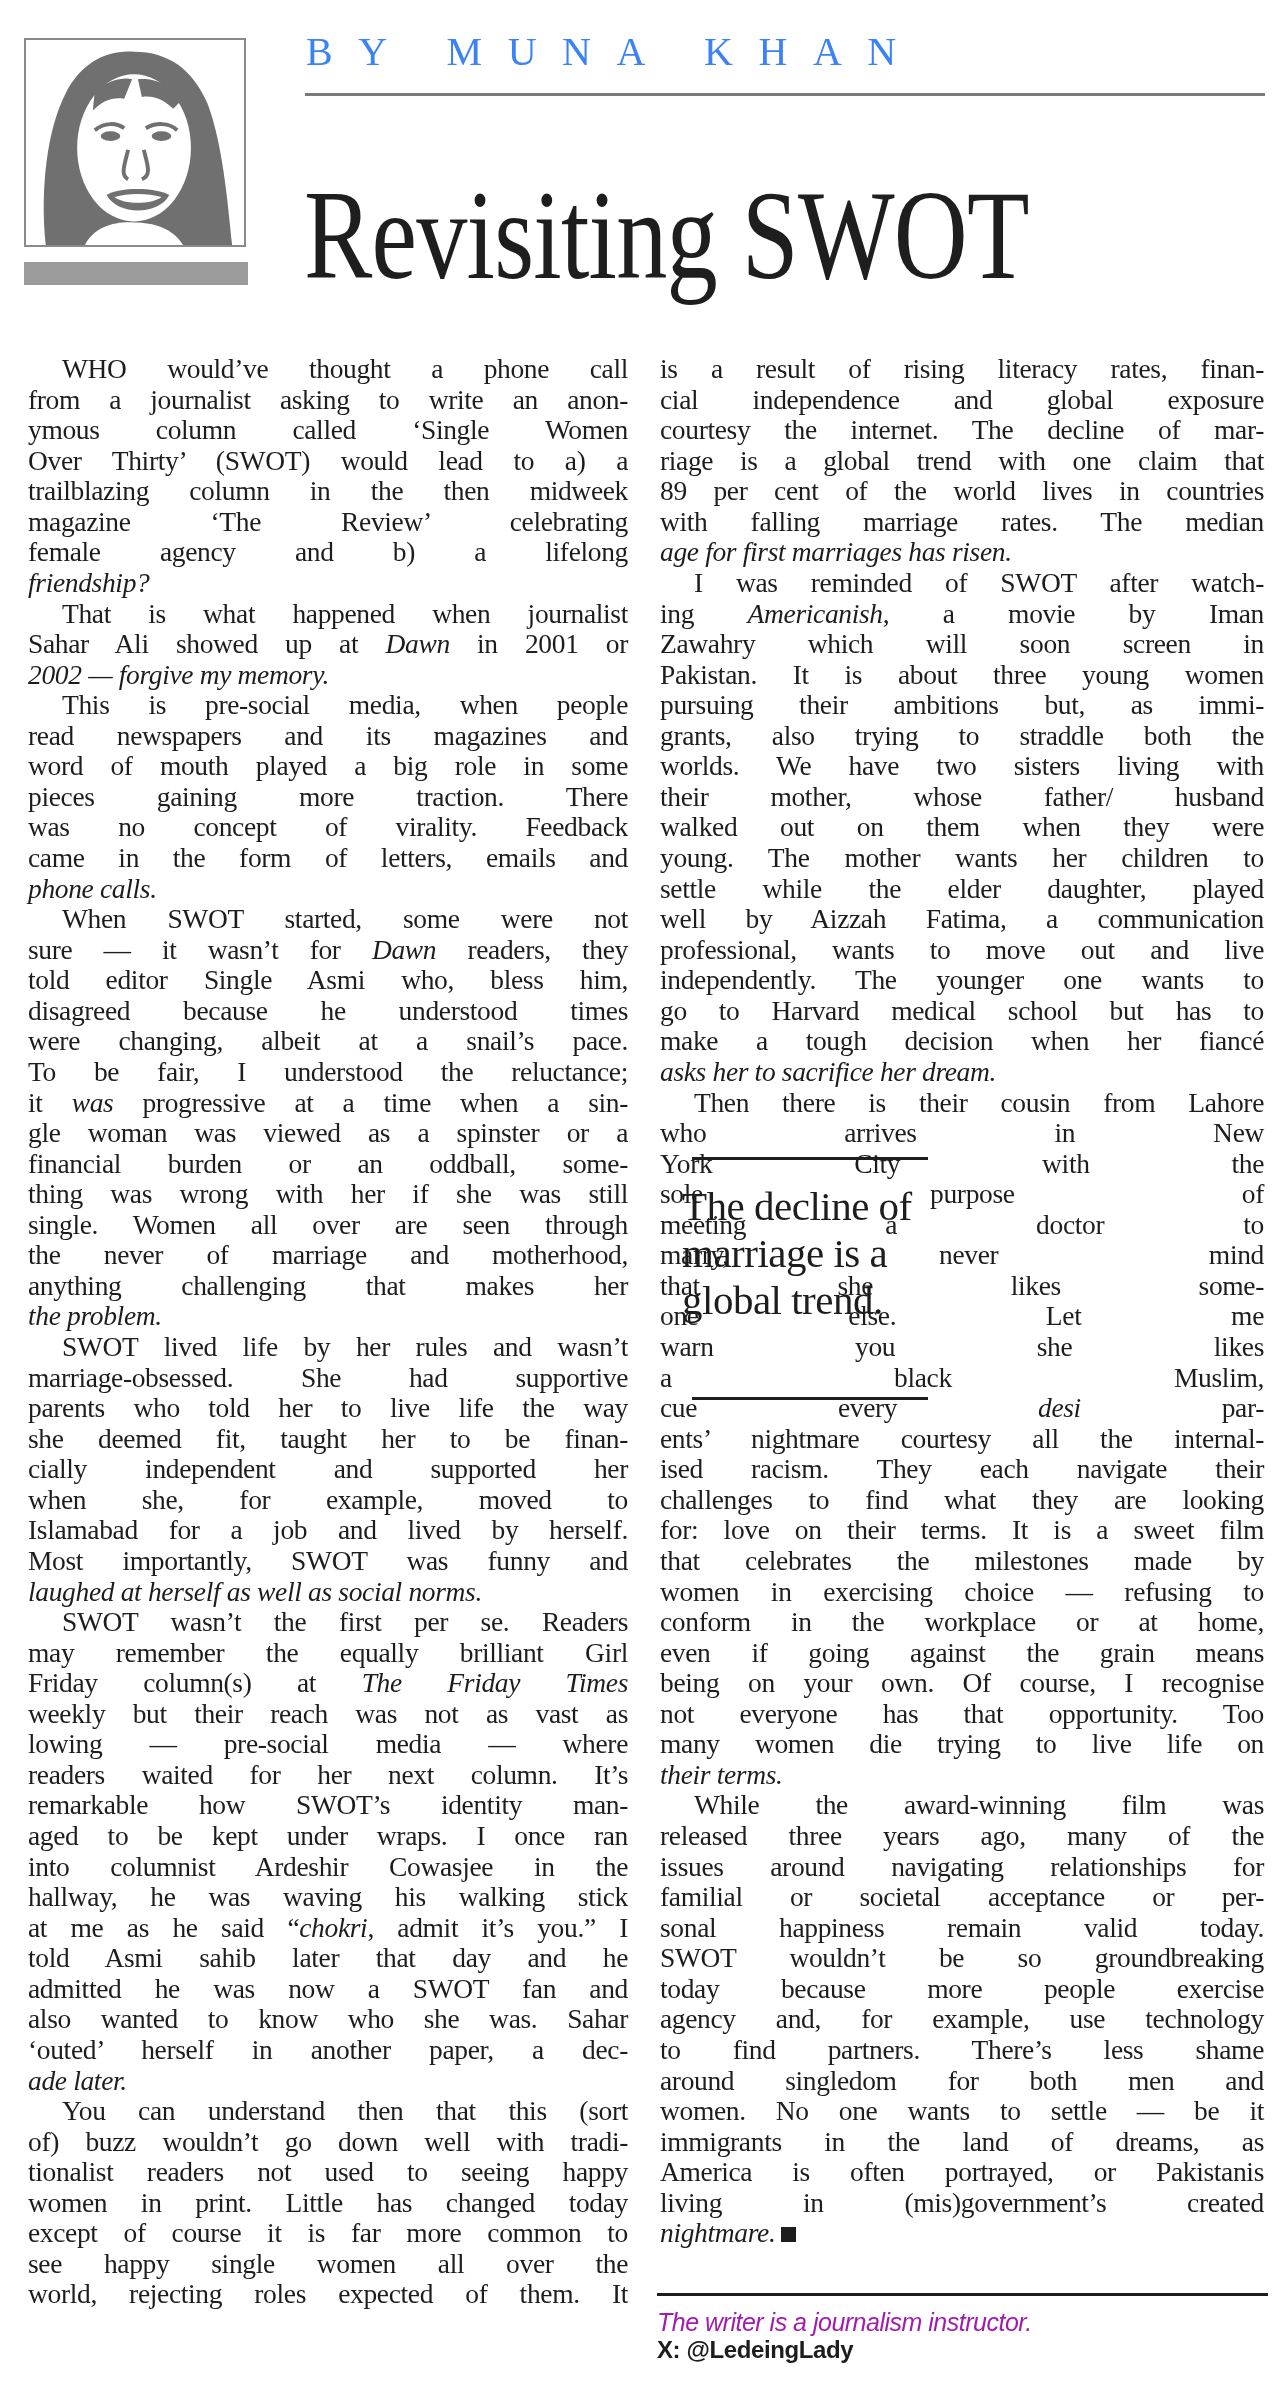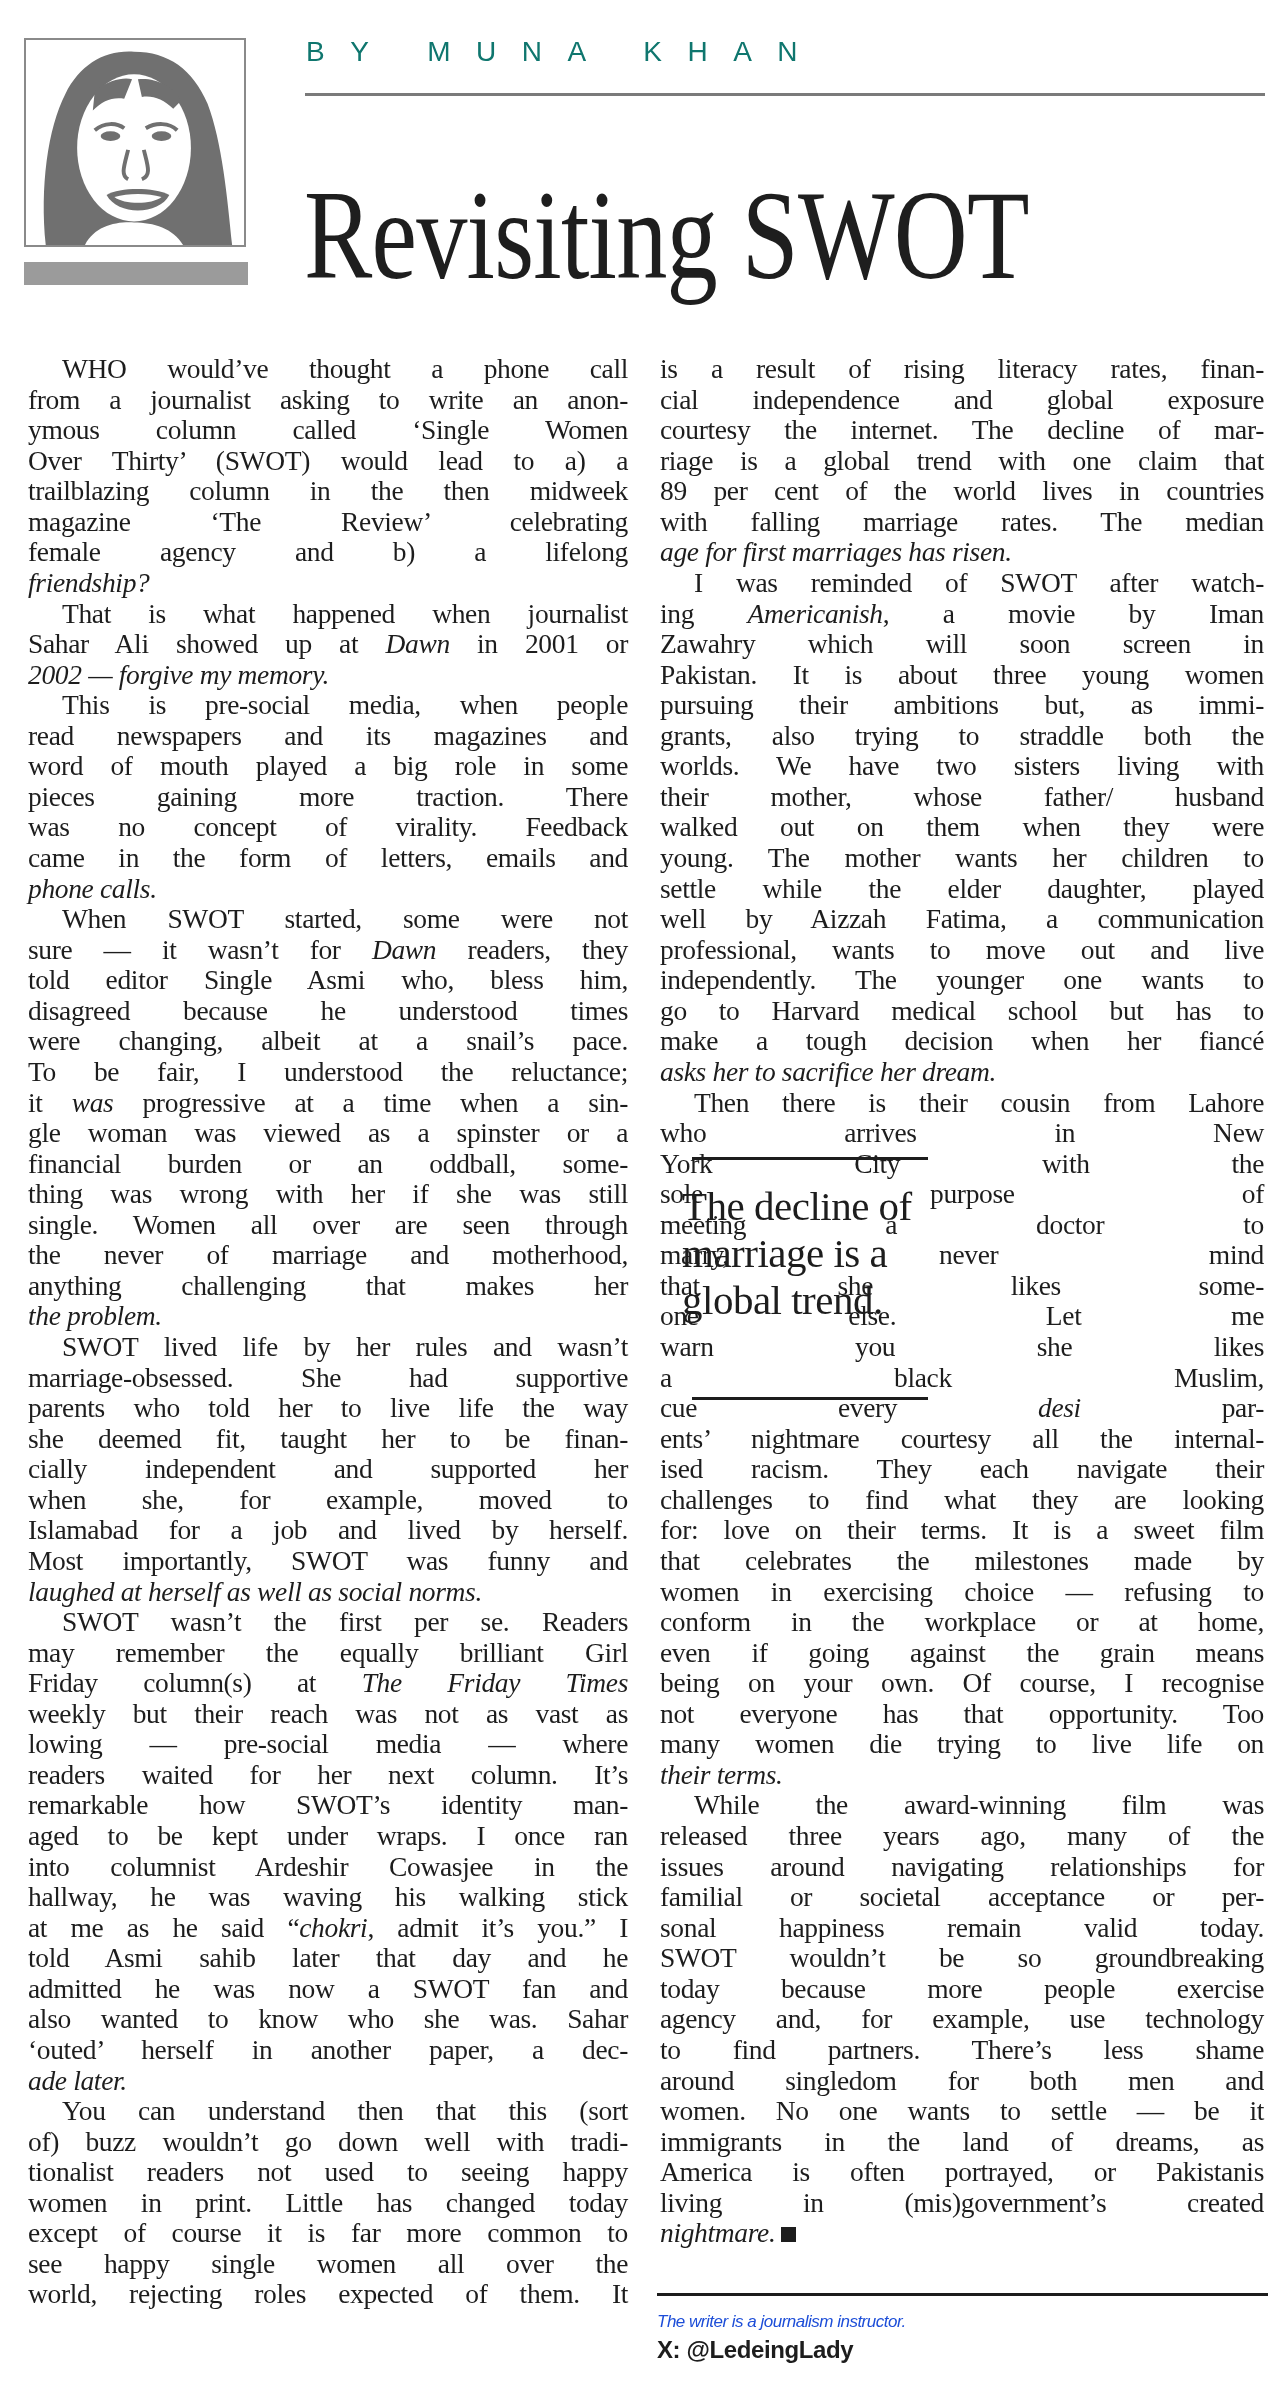--- a/index.html
+++ b/index.html
@@ -5,21 +5,21 @@
   html, body { margin: 0; padding: 0; background: #ffffff; }
   body { width: 1280px; height: 2396px; position: relative; overflow: hidden; color: #1d1d1d; }
   .photo {
     position: absolute; left: 24px; top: 38px; width: 222px; height: 209px;
     border: 2px solid #8a8a8a; box-sizing: border-box; background: #ffffff; overflow: hidden;
   }
   .photo svg { display: block; width: 100%; height: 100%; }
   .photo-bar { position: absolute; left: 24px; top: 262px; width: 224px; height: 23px; background: #9b9b9b; }
   .byline {
     position: absolute; left: 306px; top: 28px;
-    font-family: Liberation Sans, sans-serif; font-size: 28px; color: #0f766e;
+    font-family: Liberation Serif, serif; font-size: 40px; color: #3b82f6;
     letter-spacing: 25.5px; line-height: 48px; white-space: nowrap;
   }
   .byline-rule { position: absolute; left: 305px; top: 93px; width: 960px; height: 3px; background: #7a7a7a; }
   .headline {
     position: absolute; left: 304px; top: 160px; width: 960px;
     font-family: "Liberation Serif", serif; font-size: 128px; line-height: 150px;
     color: #1e1e1e; white-space: nowrap; transform-origin: left top; transform: scaleX(0.8);
     letter-spacing: -1px;
   }
   .col {
@@ -44,21 +44,21 @@
   .pull-rule.bottom { top: 240px; }
   .pull-text {
     position: absolute; left: 0; top: 26px; width: 260px;
     font-family: "Liberation Serif", serif; font-size: 41px; line-height: 47px; color: #1d1d1d;
     letter-spacing: -0.5px;
   }
   .end-mark { display: inline-block; width: 15px; height: 15px; background: #1d1d1d; margin-left: 6px; vertical-align: 0px; }
   .footer-rule { position: absolute; left: 657px; top: 2293px; width: 611px; height: 3px; background: #1d1d1d; }
   .footer-note {
     position: absolute; left: 657px; top: 2308px;
-    font-family: "Liberation Sans", sans-serif; font-size: 17px; font-style: italic; color: #1d4ed8; letter-spacing: -0.5px;
+    font-family: "Liberation Sans", sans-serif; font-size: 25px; font-style: italic; color: #a21caf; letter-spacing: -0.5px;
     line-height: 28px;
   }
   .footer-handle {
     position: absolute; left: 657px; top: 2336px;
     font-family: "Liberation Sans", sans-serif; font-size: 24px; font-weight: bold; color: #1d1d1d; letter-spacing: -0.4px;
     line-height: 28px;
   }
 </style>
 </head>
 <body>

